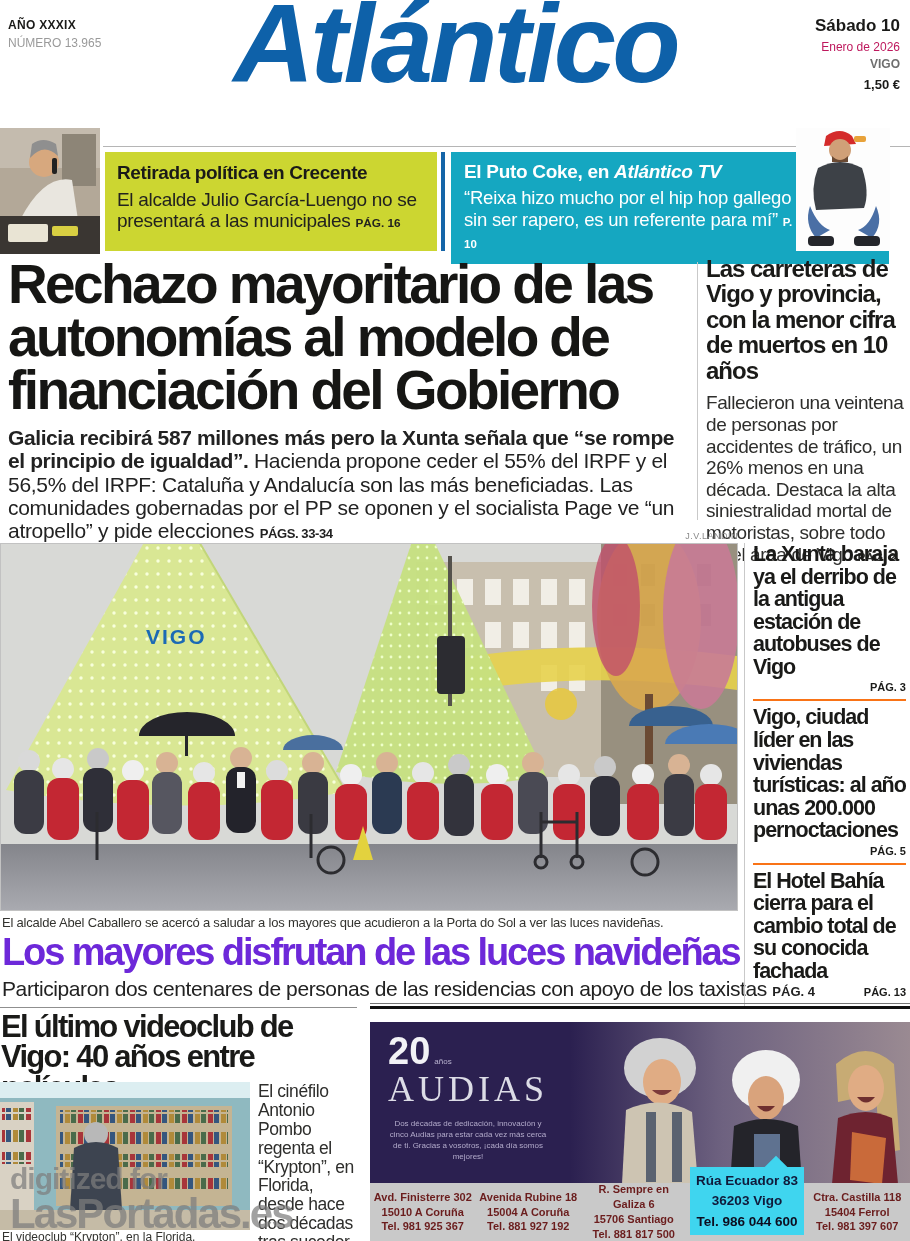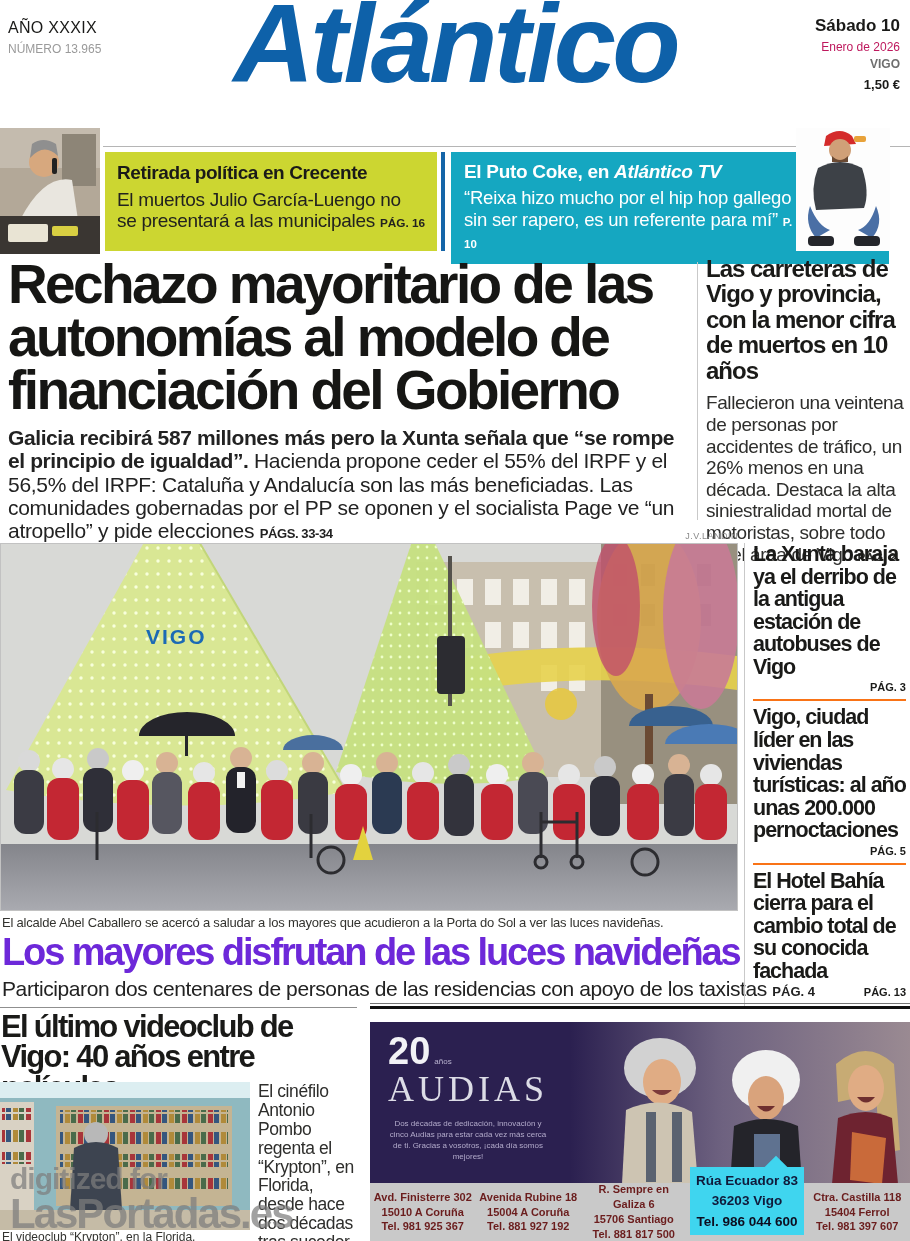--- a/index.html
+++ b/index.html
@@ -3,21 +3,21 @@
 <meta charset="utf-8">
 <style>
   html,body{margin:0;padding:0;background:#fff;}
   body{width:910px;height:1241px;position:relative;overflow:hidden;
        font-family:"Liberation Sans",sans-serif;color:#1a1a18;}
   .abs{position:absolute;}
 
   
   #masthead{left:0;top:0;width:910px;height:128px;}
   .mh-left{left:8px;top:16px;position:absolute;line-height:1.5;}
-  .mh-year{font-size:16px;font-weight:normal;letter-spacing:.3px;}
+  .mh-year{font-size:12px;font-weight:bold;letter-spacing:.3px;}
   .mh-num{font-size:12px;color:#9a9a9a;}
   .mh-title{position:absolute;left:0;width:910px;top:-22px;text-align:center;
     font-size:112px;font-weight:bold;font-style:italic;color:#0e61a9;
     letter-spacing:-4px;line-height:1.18;}
   .mh-right{right:10px;top:14px;position:absolute;text-align:right;line-height:1.45;}
   .mh-day{font-size:17px;font-weight:bold;}
   .mh-month{font-size:12px;color:#be185d;}
   .mh-city{font-size:12px;font-weight:bold;color:#6e6e6e;}
   .mh-price{font-size:13px;font-weight:bold;margin-top:3px;}
 
@@ -135,21 +135,21 @@
     <rect x="52" y="30" width="5" height="16" rx="2" fill="#222"></rect>
     <path d="M20 92 q24 -46 52 -40 l6 40 z" fill="#e9e6df"></path>
     <rect x="0" y="88" width="100" height="38" fill="#3a3632"></rect>
     <rect x="8" y="96" width="40" height="18" rx="2" fill="#e9e4d4"></rect>
     <rect x="52" y="98" width="26" height="10" rx="2" fill="#d8cf42"></rect>
   </svg>
 </div>
 
 <div id="promo-left" class="abs">
   <div class="pl-title">Retirada política en Crecente</div>
-  <div class="pl-body"><span>El muertos Julio García-Luengo no se presentará a las municipales </span><span class="pageref">PÁG. 16</span></div>
+  <div class="pl-body"><span>El alcalde Julio García-Luengo no se presentará a las municipales </span><span class="pageref">PÁG. 16</span></div>
 </div>
 
 <div id="promo-divider" class="abs"></div>
 
 <div id="promo-right" class="abs">
   <div class="pr-title"><span>El Puto Coke, en </span><span class="pr-brand">Atlántico TV</span></div>
   <div class="pr-quote"><span>“Reixa hizo mucho por el hip hop gallego sin ser rapero, es un referente para mí” </span><span class="pageref">P. 10</span></div>
 </div>
 
 <div id="coke-photo" class="abs">

